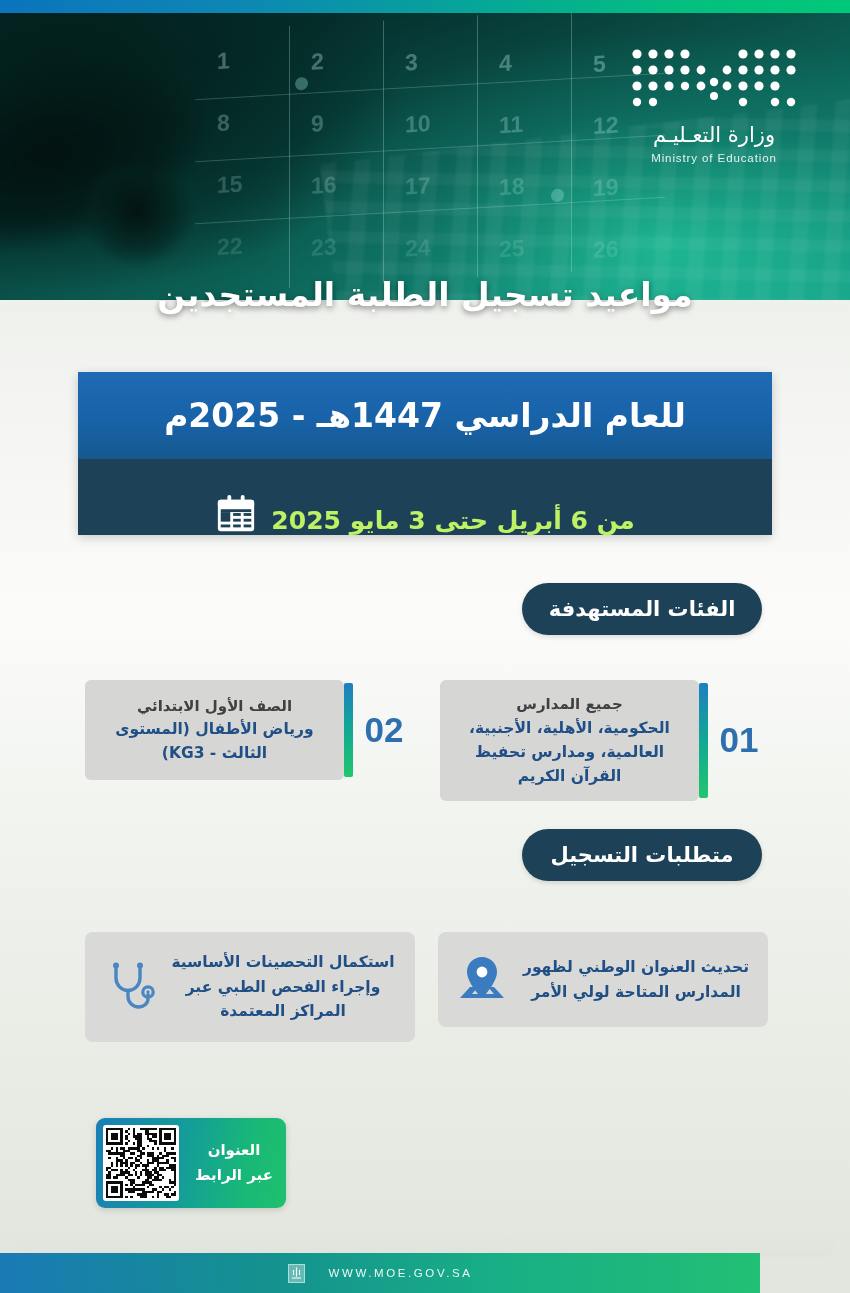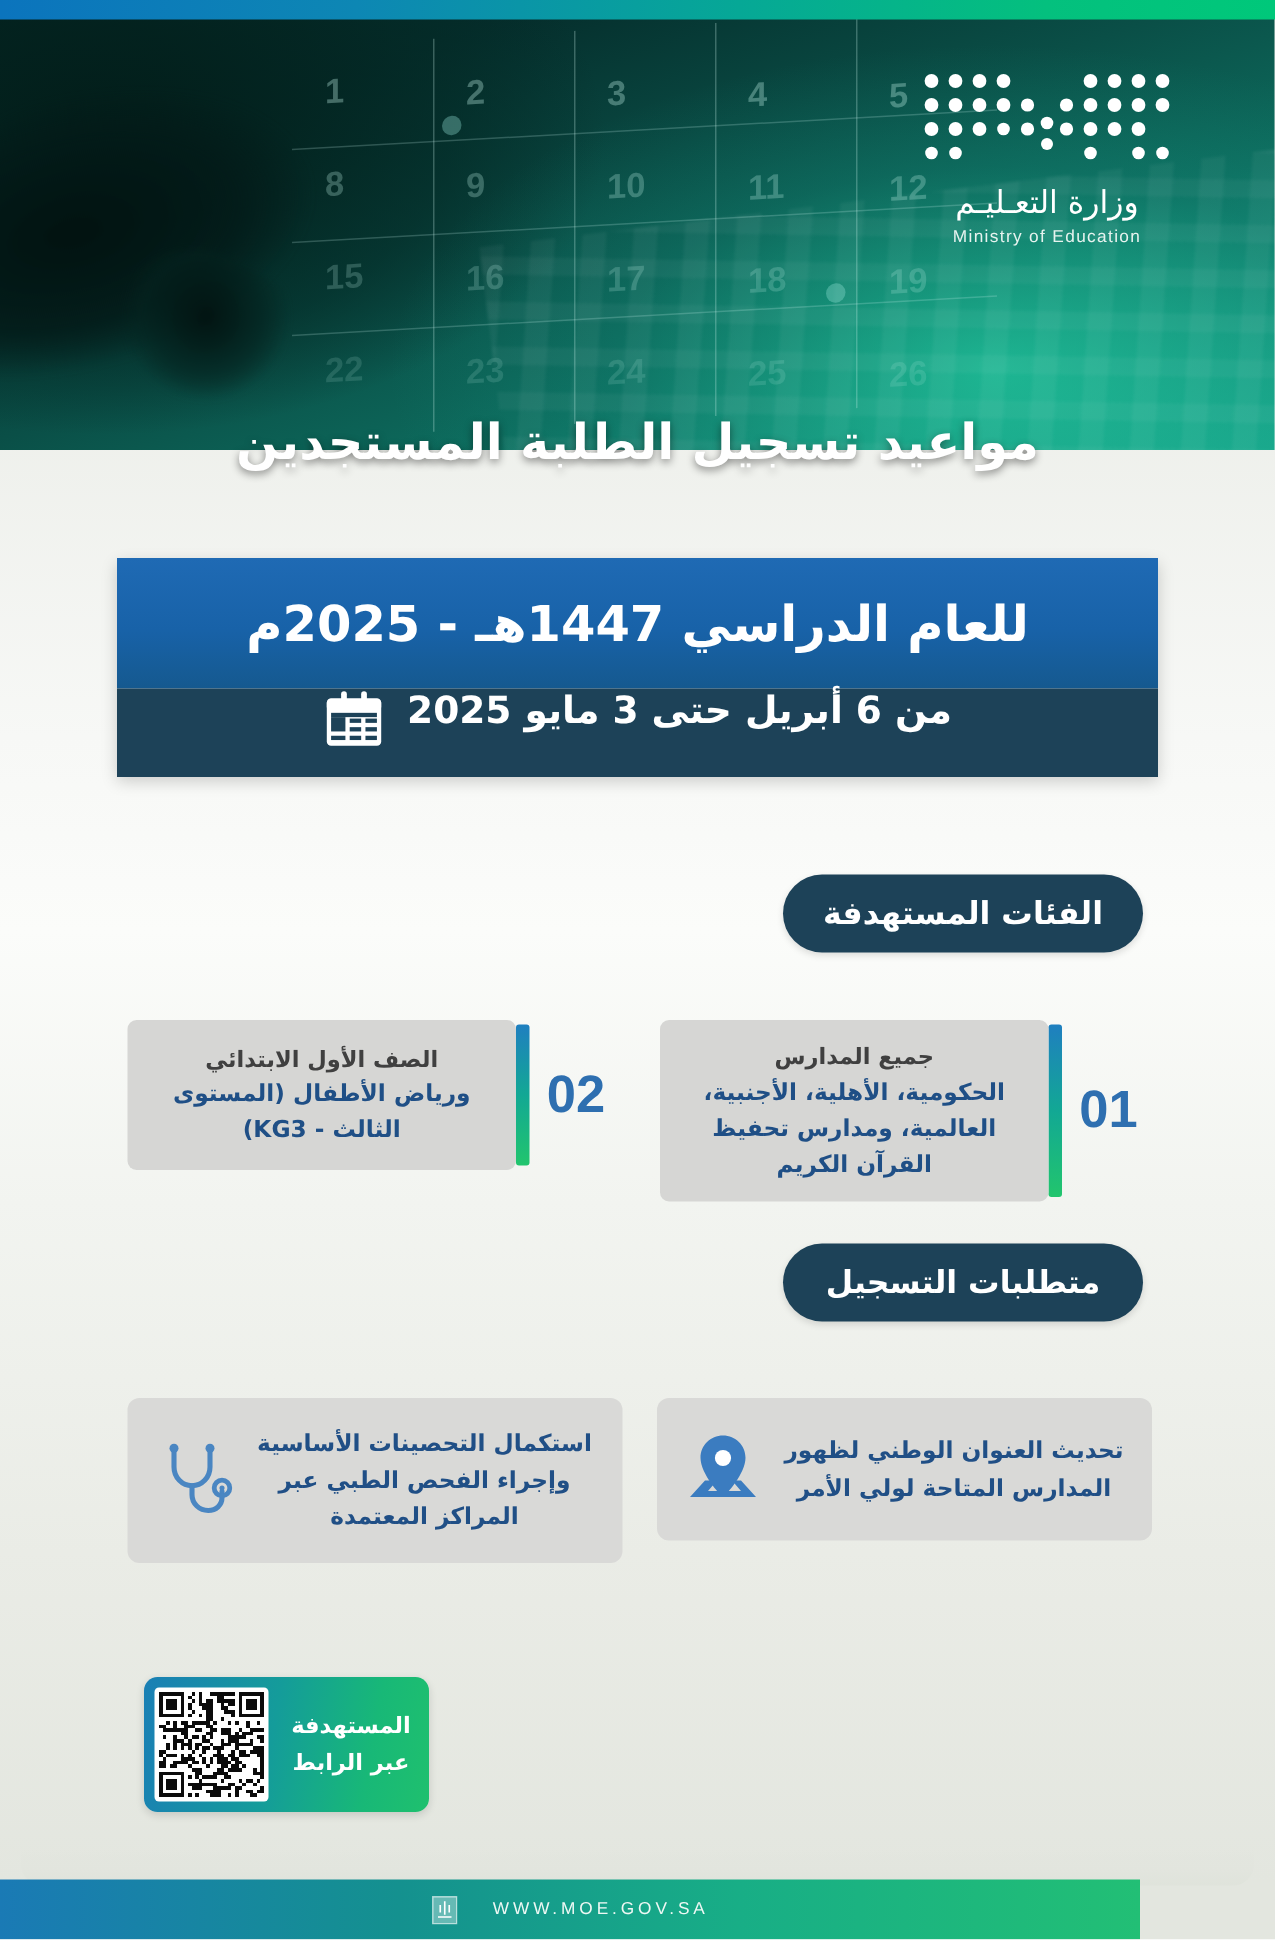--- a/index.html
+++ b/index.html
@@ -99,21 +99,21 @@
     font-family: "Liberation Sans", sans-serif;
   }
   .hero-cal .dot {
     position: absolute;
     width: 13px; height: 13px; border-radius: 50%;
     background: rgba(150,225,215,.35);
   }
 
   
   .logo-block {
-    position: absolute; top: 46px; left: 608px;
+    position: absolute; top: 46px; left: 624px;
     width: 180px; z-index: 5;
     text-align: center;
   }
   .logo-dots { display: block; margin: 0 auto 16px; }
   .logo-ar {
     color: #ffffff;
     font-size: 21px;
     letter-spacing: 1px;
     font-weight: 400;
     line-height: 1.1;
@@ -151,23 +151,23 @@
     background: linear-gradient(180deg, #1f6ab4 0%, #1862a8 55%, #15598f 100%);
     color: #ffffff;
     height: 87px;
     display: flex; align-items: center; justify-content: center;
     font-size: 33px;
     font-weight: 700;
     direction: rtl;
   }
   .band-dark {
     background: #1d4258;
-    color: #ffffff;
-    height: 59px;
-    display: flex; align-items: flex-start; justify-content: center;
+    color: #bef264;
+    height: 76px;
+    display: flex; align-items: flex-end; justify-content: center;
     gap: 14px;
     font-size: 25px;
     font-weight: 700;
     direction: rtl;
   }
   .cal-icon { width: 42px; height: 42px; flex: none; }
 
   
   .pill {
     position: absolute;
@@ -875,21 +875,21 @@
           <rect x="14" y="28" width="1" height="1"></rect>
           <rect x="15" y="28" width="1" height="1"></rect>
           <rect x="16" y="28" width="1" height="1"></rect>
           <rect x="19" y="28" width="1" height="1"></rect>
           <rect x="21" y="28" width="1" height="1"></rect>
           <rect x="25" y="28" width="1" height="1"></rect>
           <rect x="26" y="28" width="1" height="1"></rect>
         </g>
     </svg>
     <div class="qr-label">
-      <div>المستهدفة</div>
+      <div>العنوان</div>
       <div>عبر الرابط</div>
     </div>
   </div>
 
   <div class="sheet-edge"></div>
 
   <div class="footer">
     <svg class="emblem" viewBox="0 0 17 19">
       <rect x="0.5" y="0.5" width="16" height="18" fill="rgba(255,255,255,.35)" stroke="rgba(255,255,255,.6)"></rect>
       <path d="M8.5 3.5v9M5.5 6v5M11.5 6v5M4 14h9" stroke="#ffffff" stroke-width="1.1" fill="none"></path>

